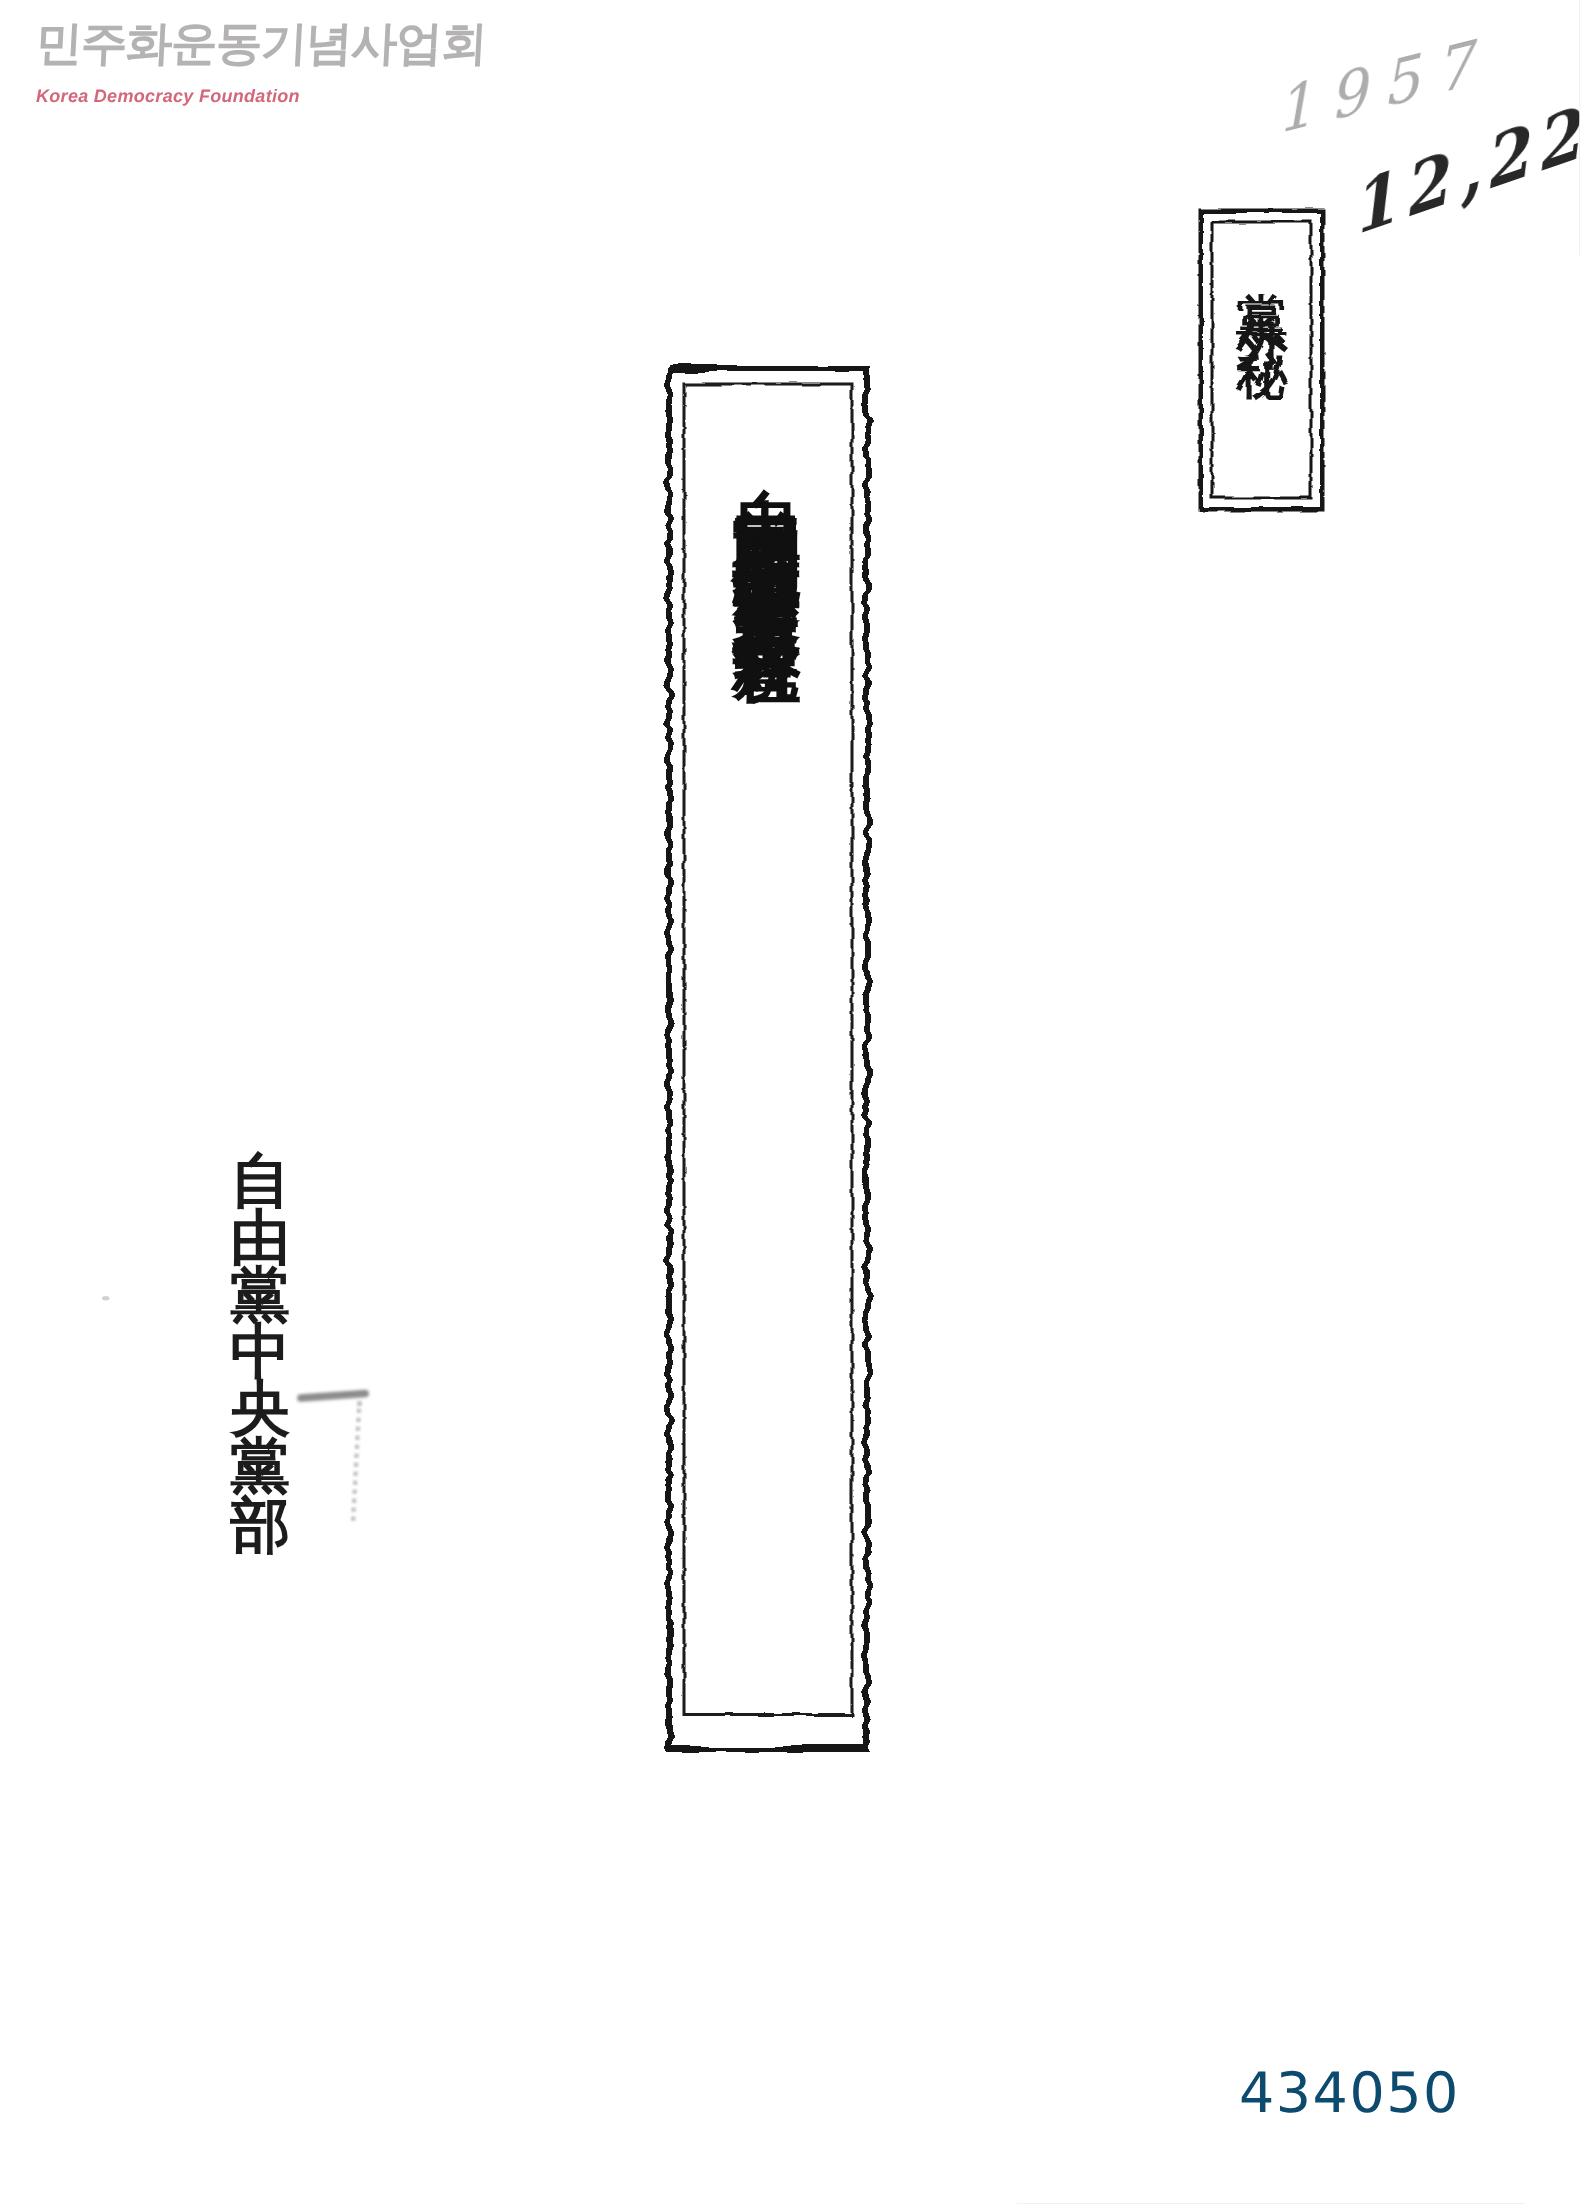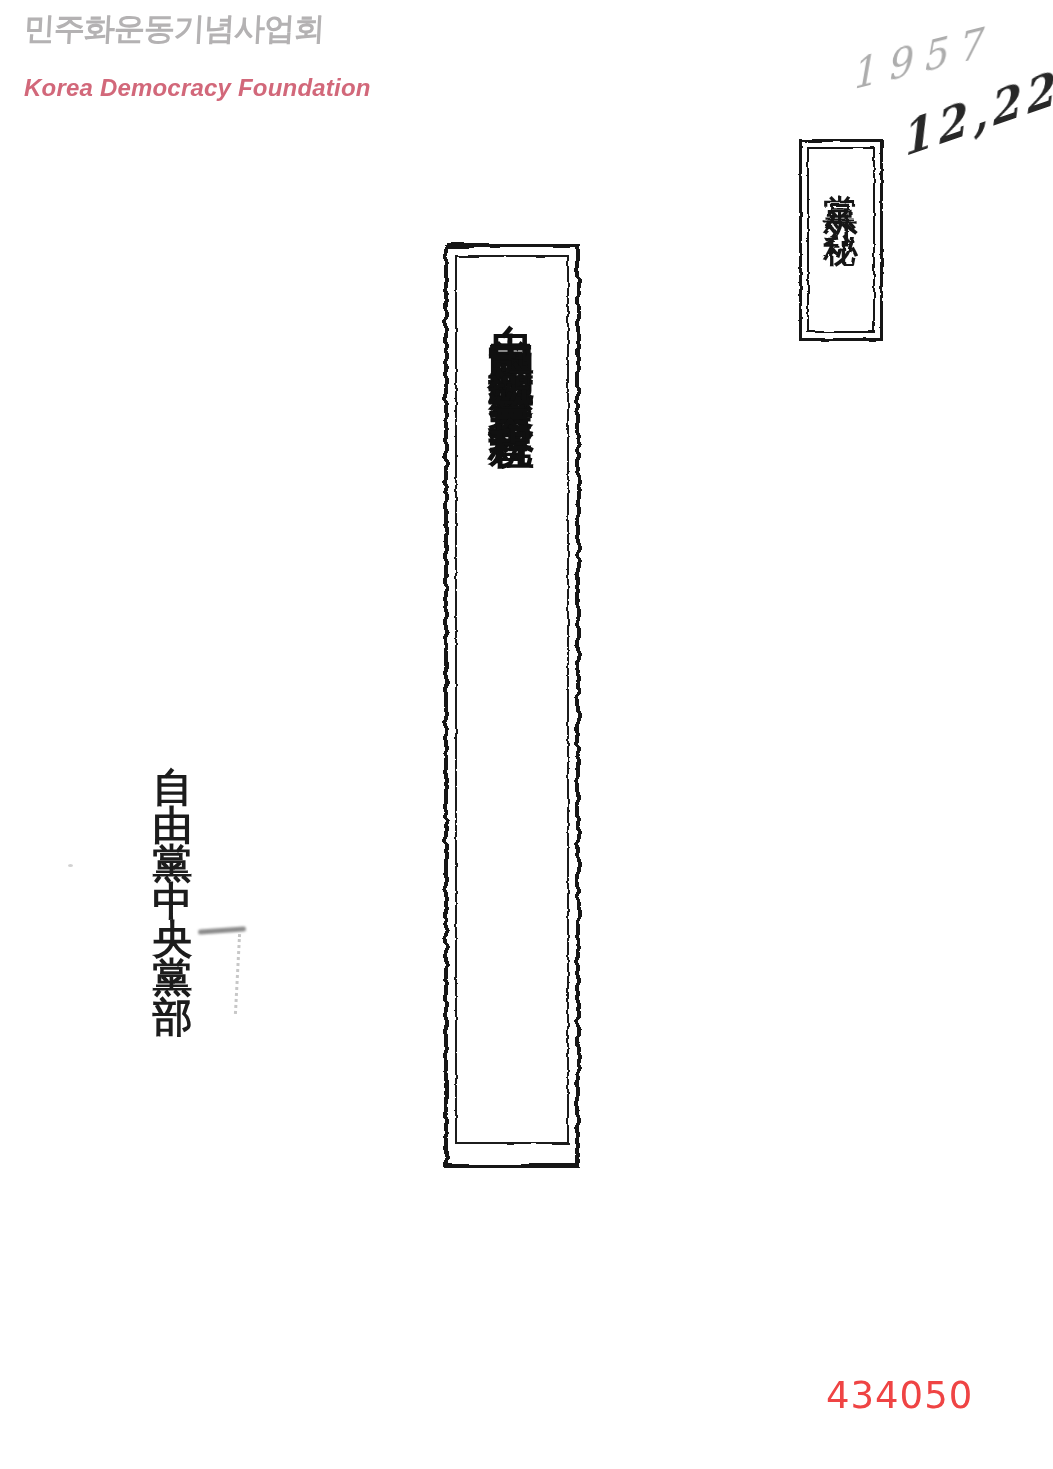--- a/index.html
+++ b/index.html
@@ -26,25 +26,25 @@
   .logo-kr {
     font-family: "DejaVu Sans", sans-serif;
     font-weight: 800;
     font-size: 31px;
     letter-spacing: -1px;
     color: #b4b2b3;
     transform: skewX(-3deg);
     white-space: nowrap;
   }
   .logo-en {
-    margin-top: 24px;
+    margin-top: 7px;
     font-family: "Liberation Sans", sans-serif;
     font-style: italic;
     font-weight: bold;
-    font-size: 24px;
+    font-size: 12px;
     letter-spacing: 0.2px;
     color: #d2687a;
     white-space: nowrap;
   }
 
   
   .hw {
     position: absolute;
     font-family: "DejaVu Serif", serif;
     font-style: italic;
@@ -195,21 +195,21 @@
 
   
   .archive-number {
     position: absolute;
     left: 826px;
     top: 1374px;
     font-family: "DejaVu Sans", sans-serif;
     font-weight: 400;
     font-size: 37px;
     letter-spacing: 1px;
-    color: #ef4444;
+    color: #0c4a6e;
   }
 
   .svg-defs {
     position: absolute;
     width: 0;
     height: 0;
   }
 </style>
 </head>
 <body>

